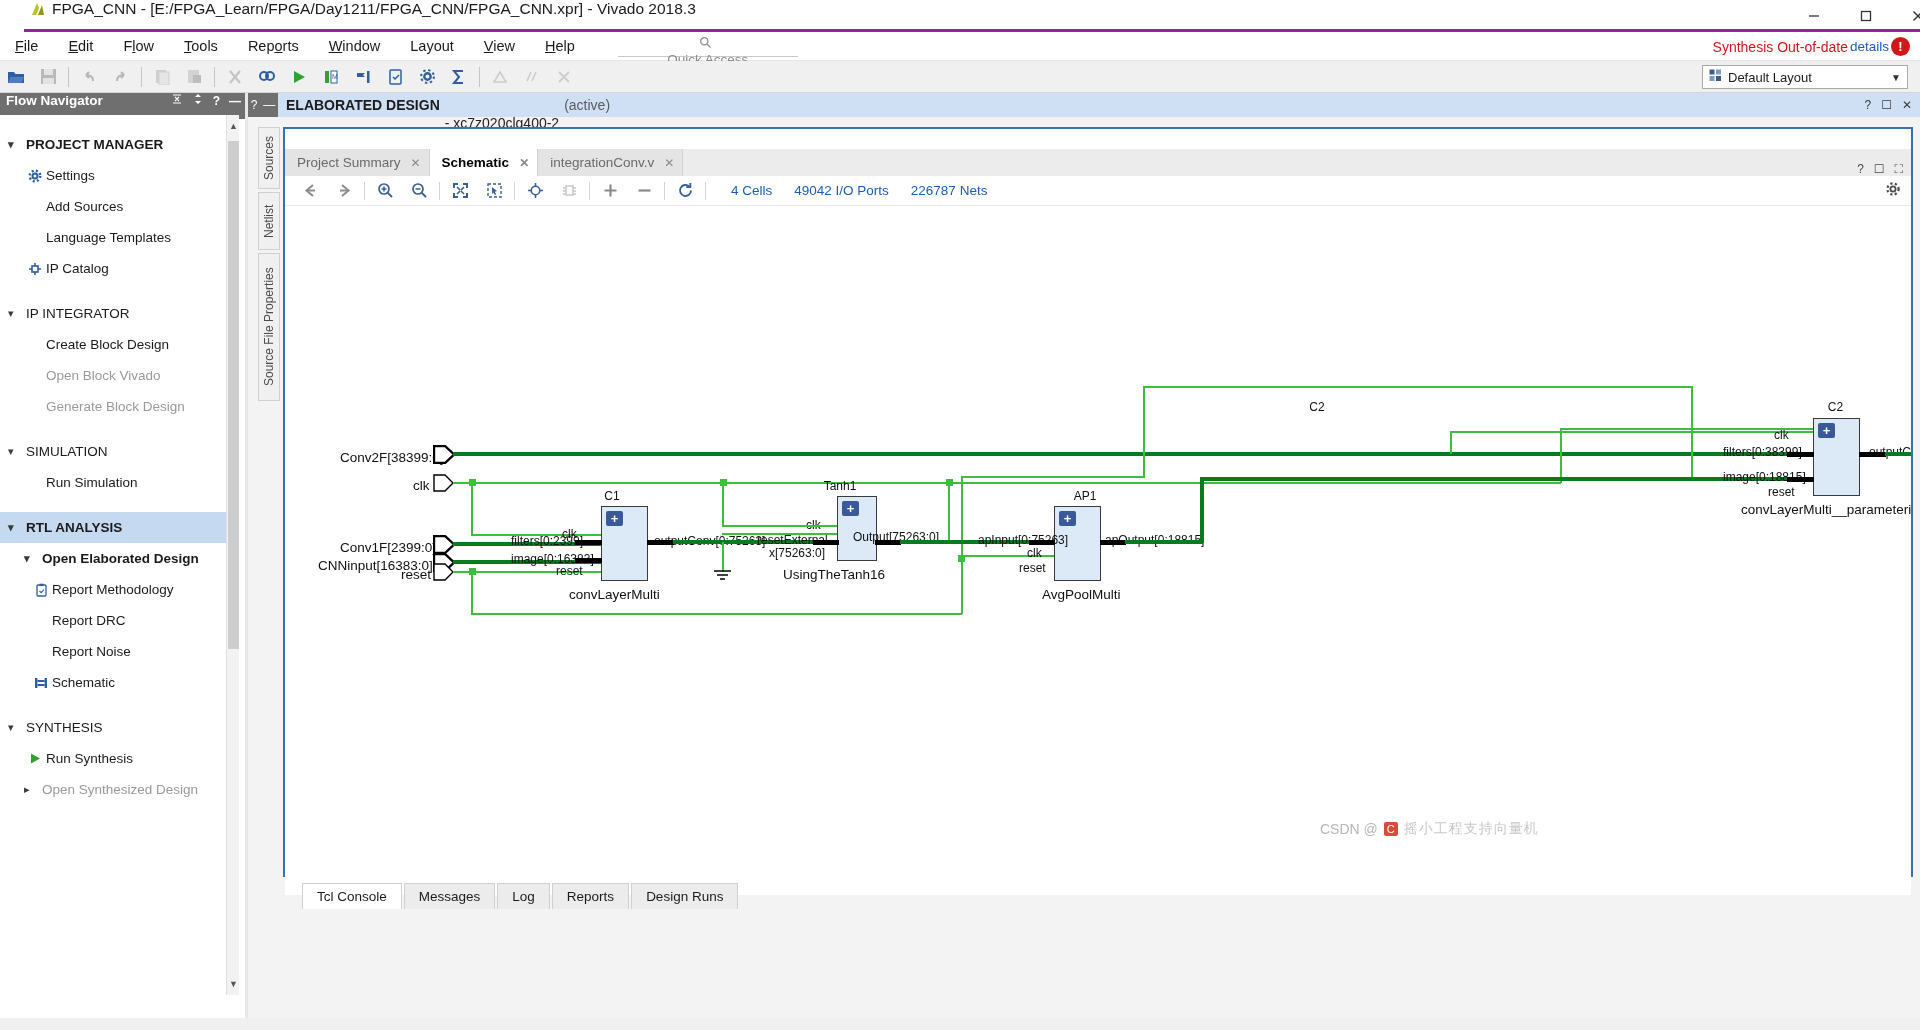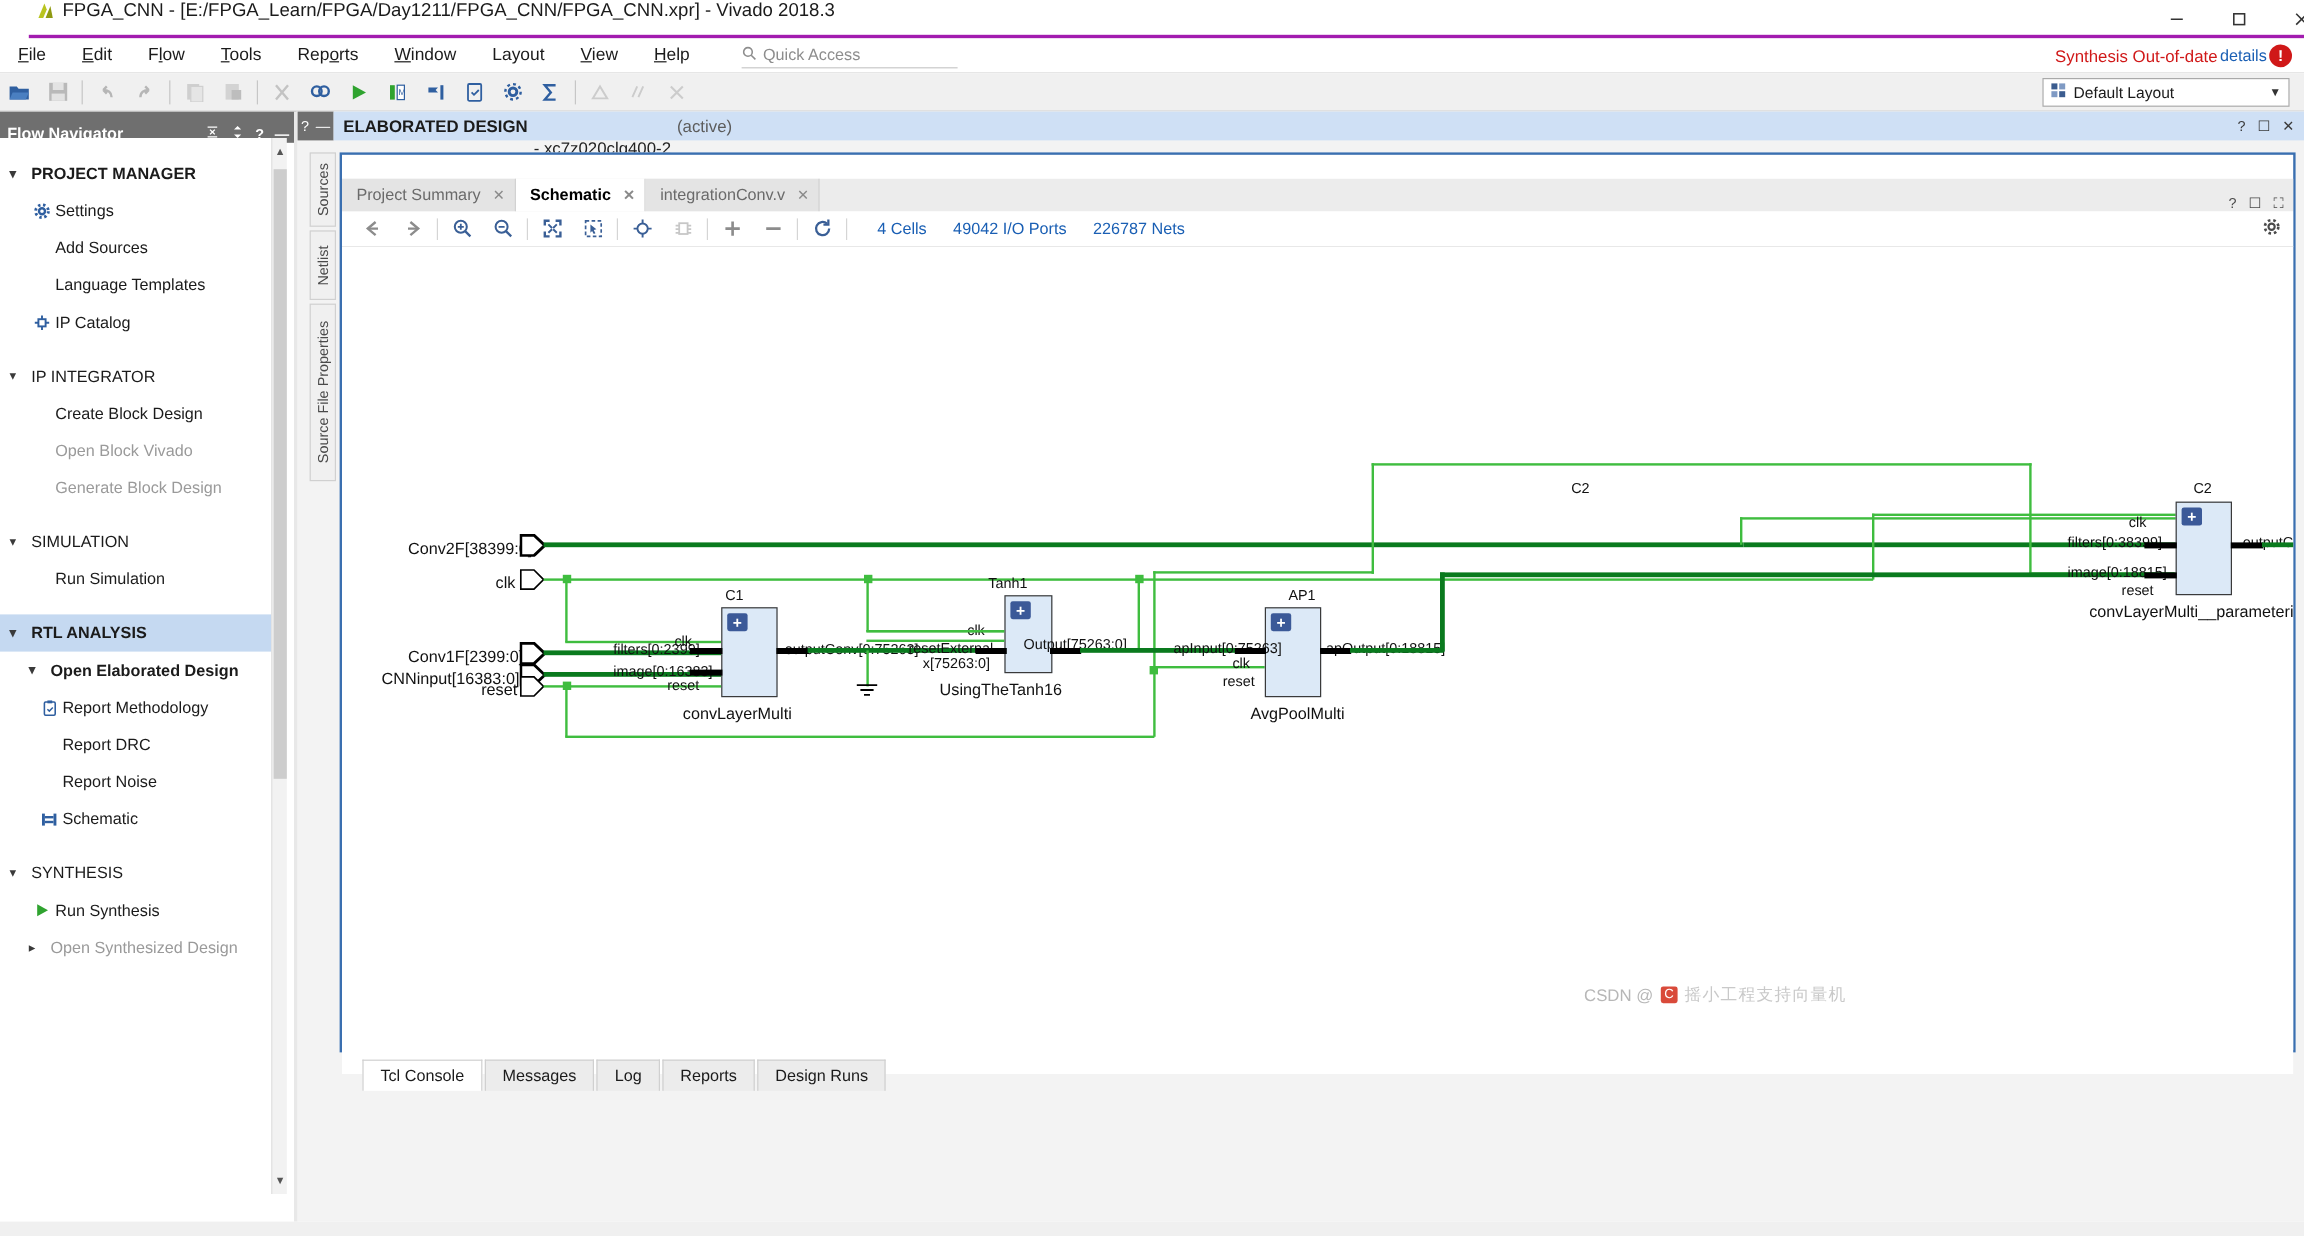--- a/index.html
+++ b/index.html
@@ -32,21 +32,21 @@
     position: absolute; left: 0; top: 32px; width: 1920px; height: 29px;
     background: #ffffff; display: flex; align-items: center;
     border-bottom: 1px solid #e6e6e6;
   }
   .menu-item {
     padding: 4px 15px; font-size: 14.5px; color: #1b1b1b; cursor: default; white-space: nowrap;
   }
   .menu-item u { text-decoration: underline; }
   .quick-access {
     margin-left: 28px; width: 180px; height: 21px; display: flex; align-items: center;
-    color: #8d8d8d; font-size: 13.5px; border-bottom: 1px solid #c9c9c9;
+    color: #8d8d8d; font-size: 13.5px; border-bottom: 1px solid #c9c9c9; flex-direction: column;
   }
   .qa-mag { margin-right: 5px; }
   .menu-right {
     position: absolute; right: 10px; top: 0; height: 29px;
     display: flex; align-items: center; gap: 2px;
   }
   .synth-stale { color: #d01818; font-size: 14px; }
   .details-link { color: #1a5fb4; font-size: 13.5px; text-decoration: none; }
   .err-dot {
     width: 19px; height: 19px; border-radius: 50%; background: #d01818;
@@ -66,21 +66,21 @@
     position: absolute; right: 12px; top: 4px; width: 206px; height: 24px;
     background: #ffffff; border: 1px solid #a9a9a9; display: flex; align-items: center;
     padding: 0 6px; font-size: 13px; gap: 6px;
   }
   .layout-select .grid-ico { color: #3b5c8f; }
   .layout-select .caret { margin-left: auto; font-size: 10px; color: #333; }
 
   
   .fn-panel { position: absolute; left: 0; top: 93px; width: 247px; height: 925px; background: #ffffff; }
   .fn-header {
-    height: 26px; background: #6f6f6f; color: #ffffff; display: flex; align-items: flex-end;
+    height: 26px; background: #6f6f6f; color: #ffffff; display: flex; align-items: flex-start;
     padding: 0 6px; font-size: 13.5px; font-weight: bold;
   }
   .fn-header .fn-tools { margin-left: auto; display: flex; gap: 9px; align-items: center; font-size: 12px; }
   .fn-body { position: absolute; top: 22px; left: 0; width: 232px; height: 880px; overflow: hidden; background: #fff; }
   .fn-row {
     height: 31px; display: flex; align-items: center; padding-left: 8px; font-size: 13.5px; white-space: nowrap;
   }
   .fn-row.section { font-weight: bold; font-size: 13.5px; }
   .fn-row.section.plain { font-weight: normal; }
   .fn-row.selected { background: #c5d9f1; }

